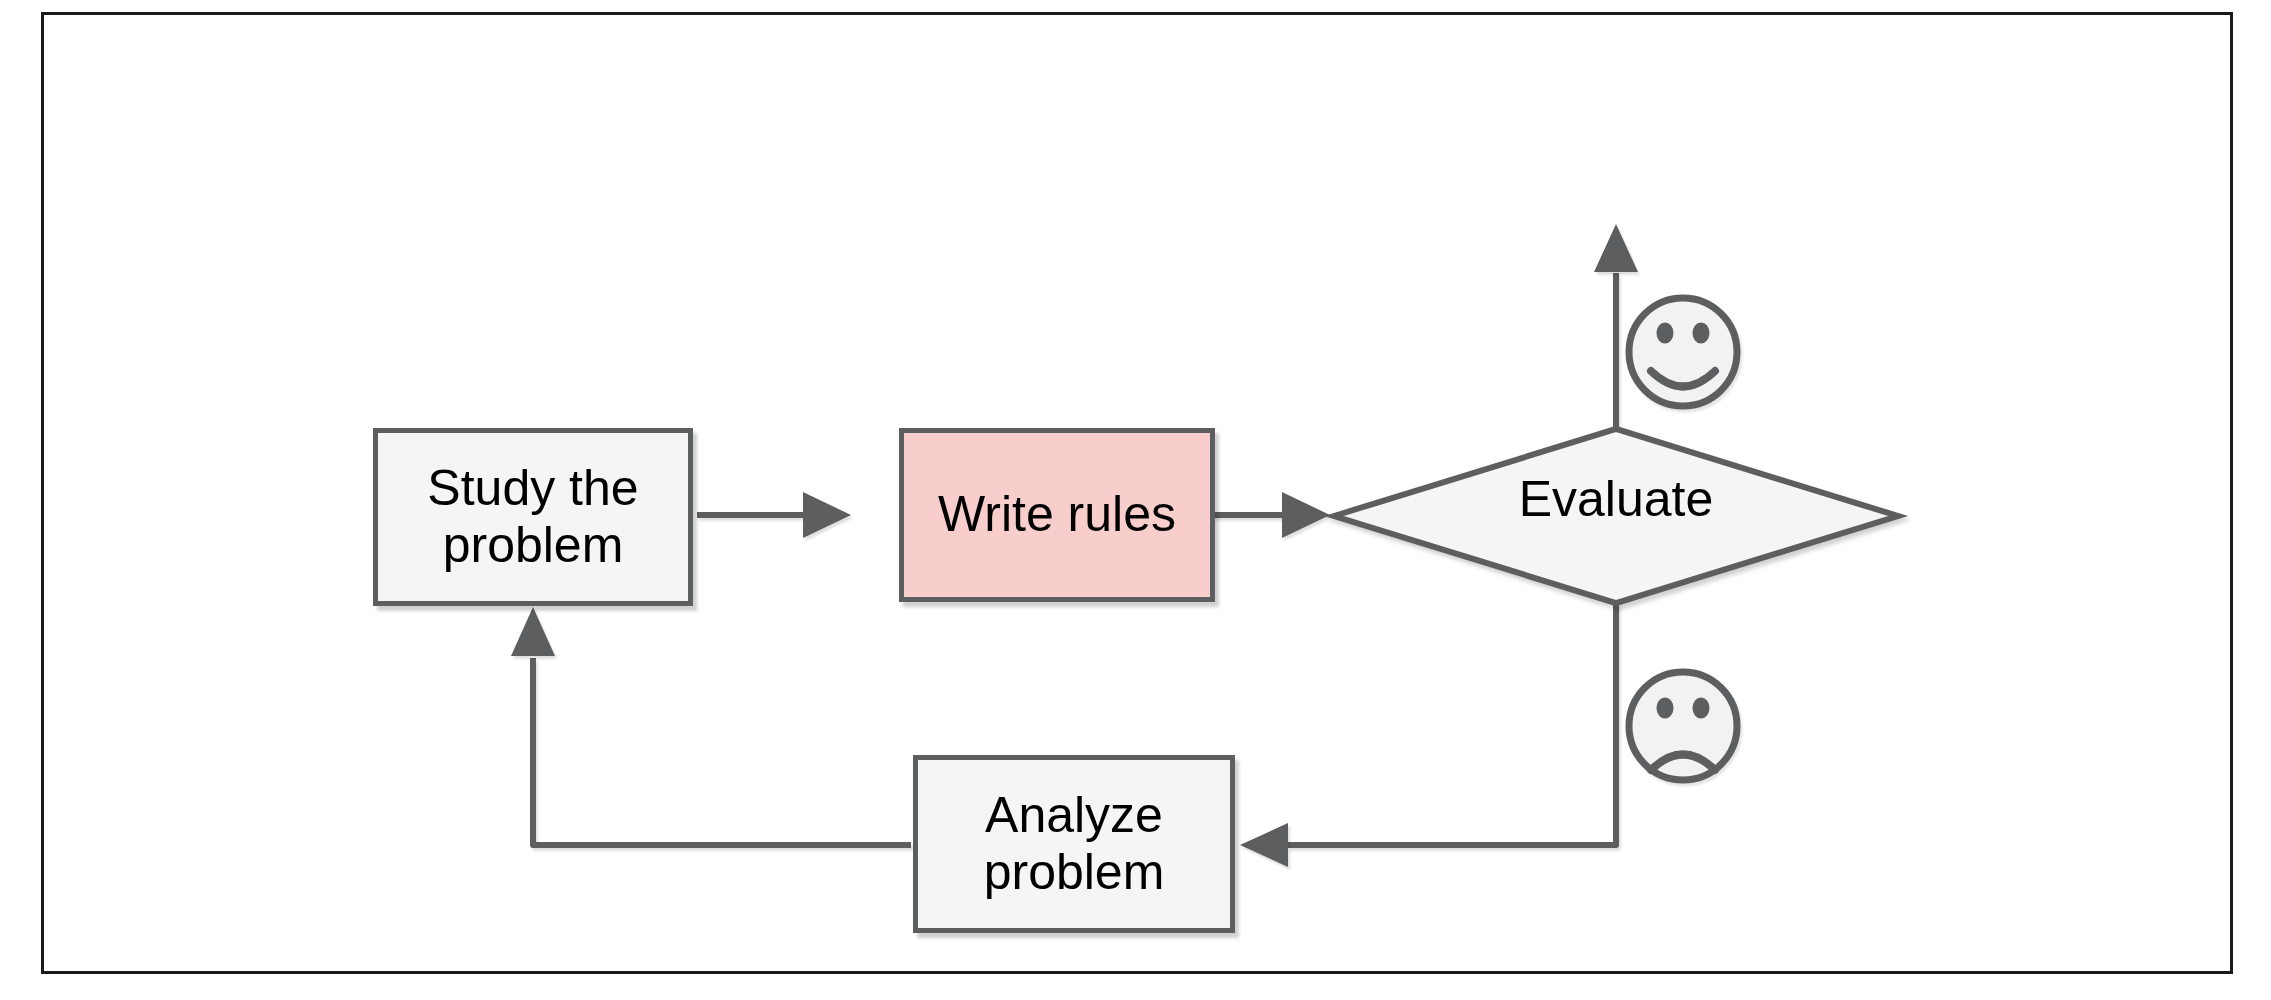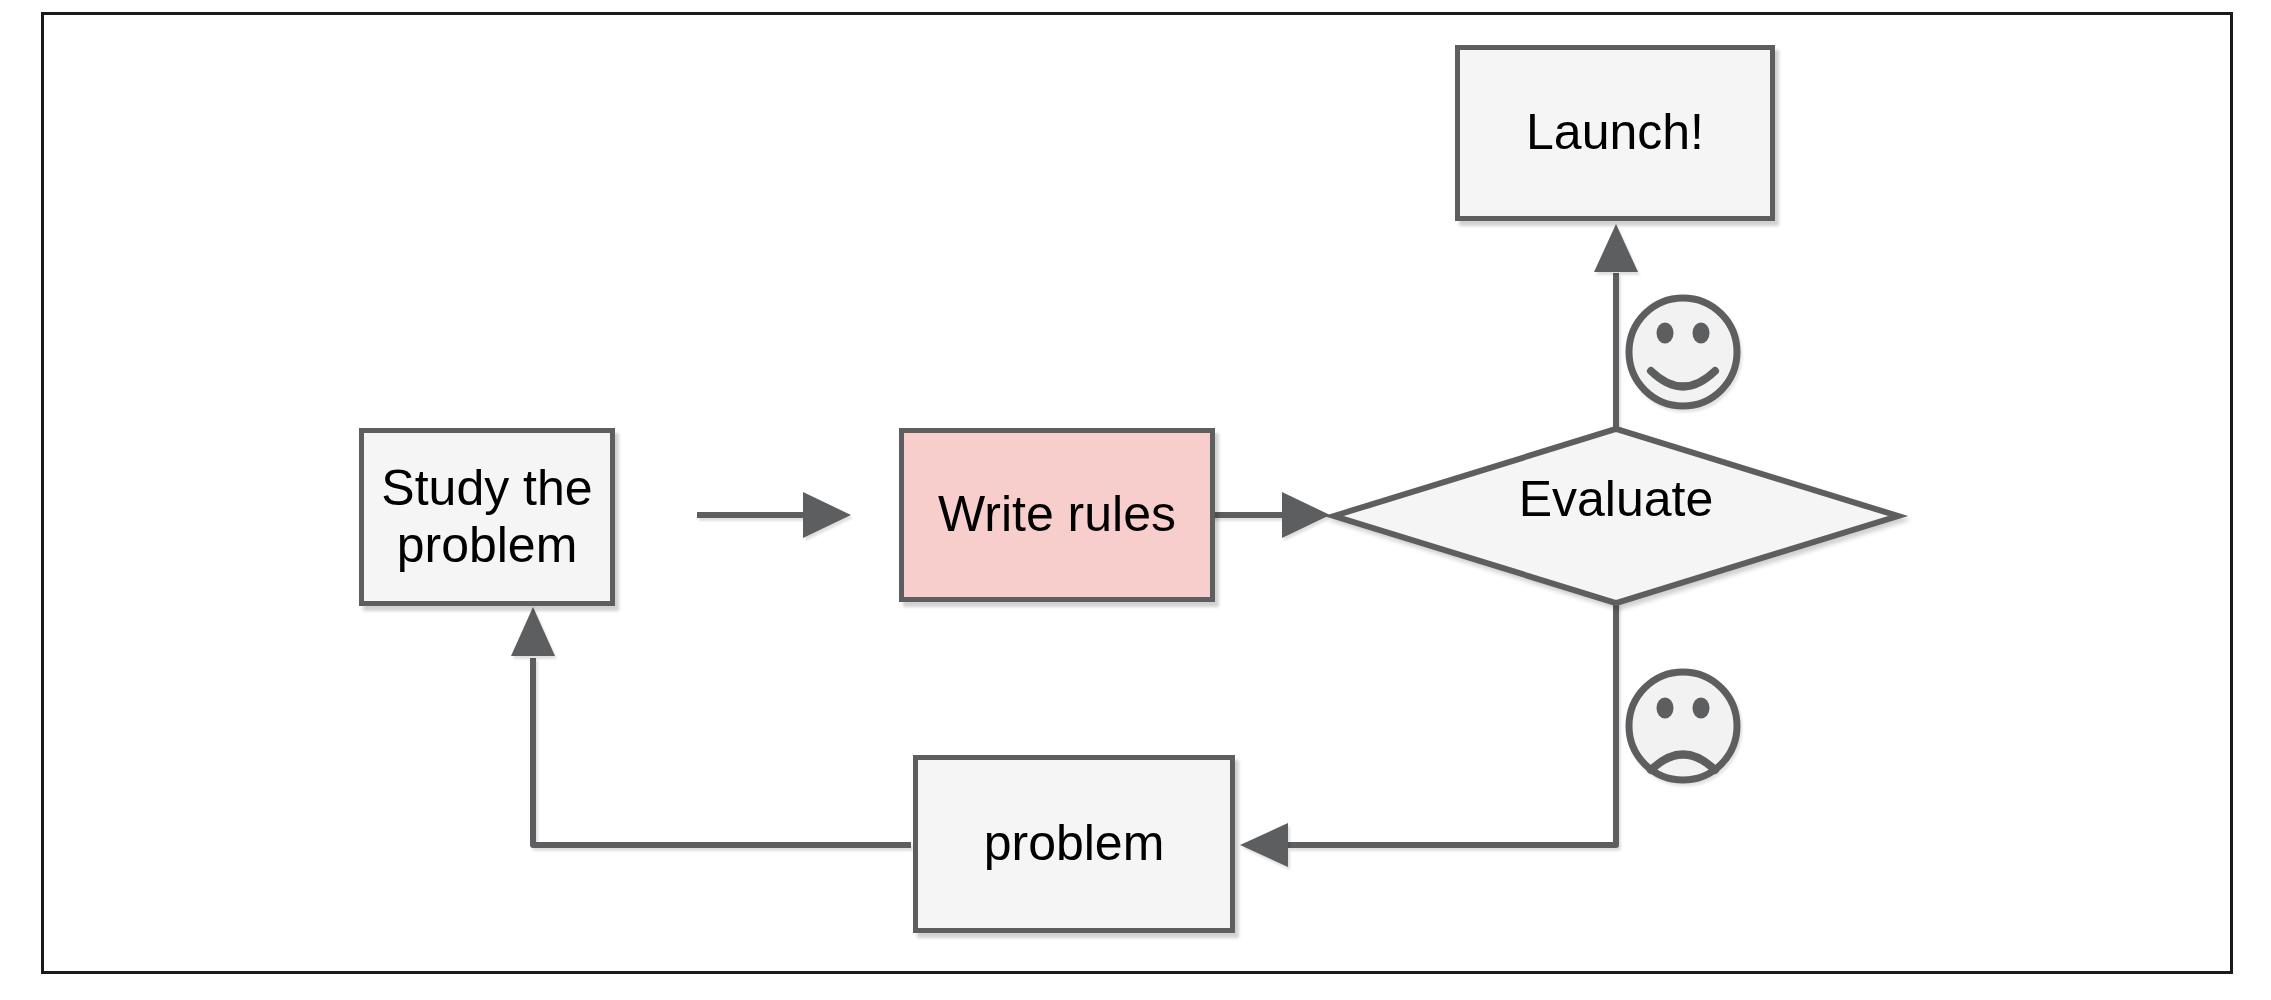--- a/index.html
+++ b/index.html
@@ -67,21 +67,21 @@
     align-items:center;justify-content:center;
     text-align:center;
     color:var(--text);
     font-size:50px;
     line-height:1.15;
     background:var(--node-fill);
     border:5px solid var(--node-stroke);
     box-shadow:4px 5px 3px rgba(0,0,0,0.18);
   }
   .node.highlight{background:var(--highlight-fill);}
-  .node-study{left:359px;top:428px;width:256px;height:178px;}
+  .node-study{left:373px;top:428px;width:320px;height:178px;}
   .node-write{left:857px;top:428px;width:316px;height:174px;margin-left:42px;}
   .node-launch{left:1455px;top:45px;width:320px;height:176px;}
   .node-analyze{left:913px;top:755px;width:322px;height:178px;}
   .diamond-label{
     position:absolute;
     left:1436px;top:462px;width:360px;height:76px;
     display:flex;align-items:center;justify-content:center;
     text-align:center;
     color:var(--text);
     font-size:50px;line-height:1.15;
@@ -141,23 +141,21 @@
 
   <div class="node node-study">
     <div>Study the</div>
     <div>problem</div>
   </div>
 
   <div class="node node-write highlight">
     <div>Write rules</div>
   </div>
 
-  <div class="node node-launch">
-    <div>Launch!</div>
-  </div>
 
   <div class="node node-analyze">
+    <div>Analyze</div>
     <div>problem</div>
   </div>
 
   <div class="diamond-label">Evaluate</div>
 
 </div>
 
 </body></html>

